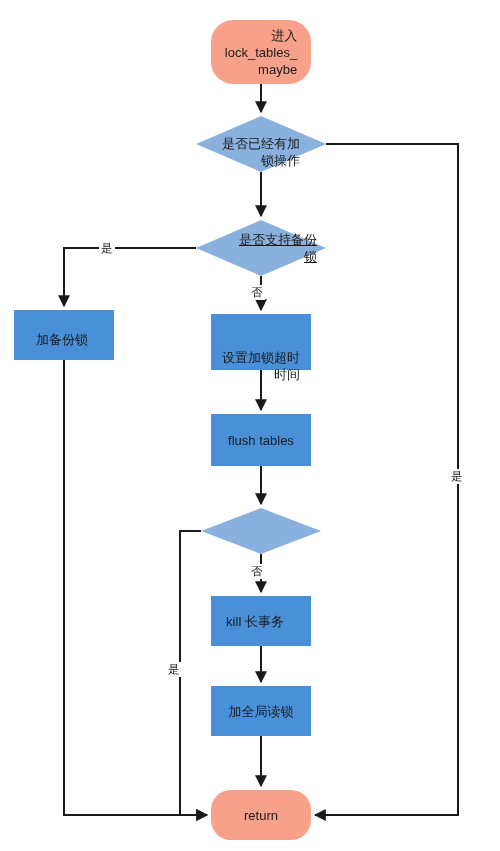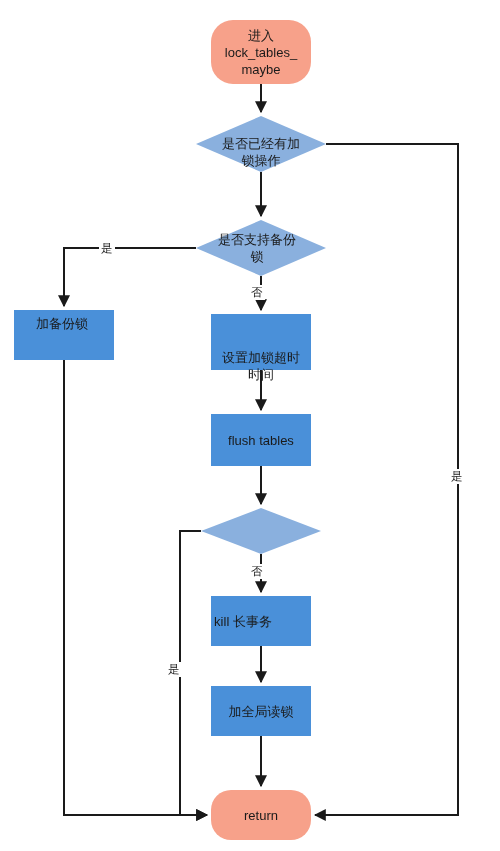--- a/index.html
+++ b/index.html
@@ -22,21 +22,21 @@
     left: 0;
     top: 0;
     width: 500px;
     height: 851px;
   }
   .node-label {
     position: absolute;
     display: flex;
     align-items: center;
     justify-content: center;
-    text-align: center;
+    text-align: right;
     color: #1a1a1a;
     font-size: 13px;
     line-height: 17px;
     white-space: pre-line;
     pointer-events: none;
   }
   .edge-label {
     position: absolute;
     color: #222222;
     font-size: 11.5px;
@@ -107,32 +107,32 @@
     </g>
   </svg>
 
   <div class="node-label" style="left:211px; top:20px; width:100px; height:64px;">进入
 lock_tables_
 maybe</div>
 
   <div class="node-label" style="left:196px; top:124px; width:130px; height:56px;">是否已经有加
 锁操作</div>
 
-  <div class="node-label" style="left:192px; top:220px; width:130px; height:56px;">是否支持备份
+  <div class="node-label" style="left:213px; top:220px; width:130px; height:56px;text-decoration:underline;">是否支持备份
 锁</div>
 
-  <div class="node-label" style="left:14px; top:298px; width:96px; height:50px;">加备份锁</div>
+  <div class="node-label" style="left:14px; top:314px; width:96px; height:50px;">加备份锁</div>
 
   <div class="node-label" style="left:211px; top:314px; width:100px; height:56px;margin-top:24px;">设置加锁超时
 时间</div>
 
   <div class="node-label" style="left:211px; top:414px; width:100px; height:52px;">flush tables</div>
 
 
-  <div class="node-label" style="left:193px; top:596px; width:100px; height:50px;">kill 长事务</div>
+  <div class="node-label" style="left:205px; top:596px; width:100px; height:50px;">kill 长事务</div>
 
   <div class="node-label" style="left:211px; top:686px; width:100px; height:50px;">加全局读锁</div>
 
   <div class="node-label" style="left:211px; top:790px; width:100px; height:50px;">return</div>
 
   <div class="edge-label" style="left:449px; top:469px;">是</div>
 
   <div class="edge-label" style="left:99px; top:241px;">是</div>
 
   <div class="edge-label" style="left:249px; top:285px;">否</div>

